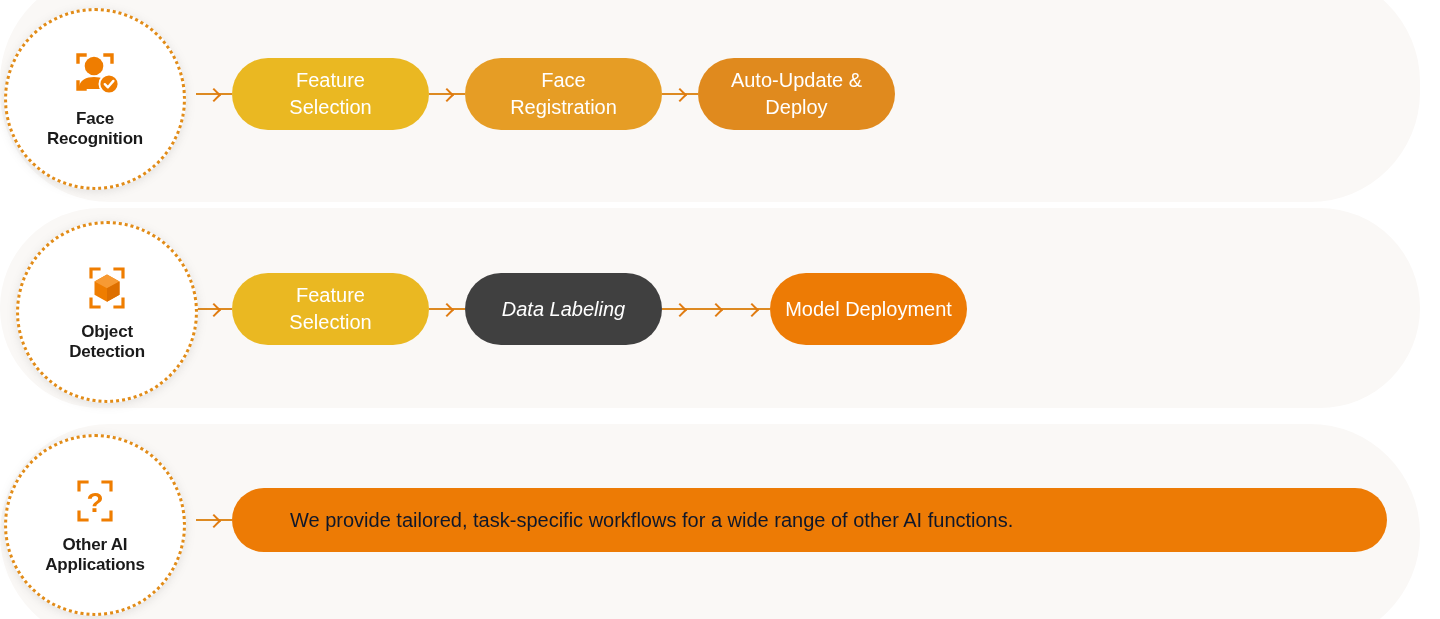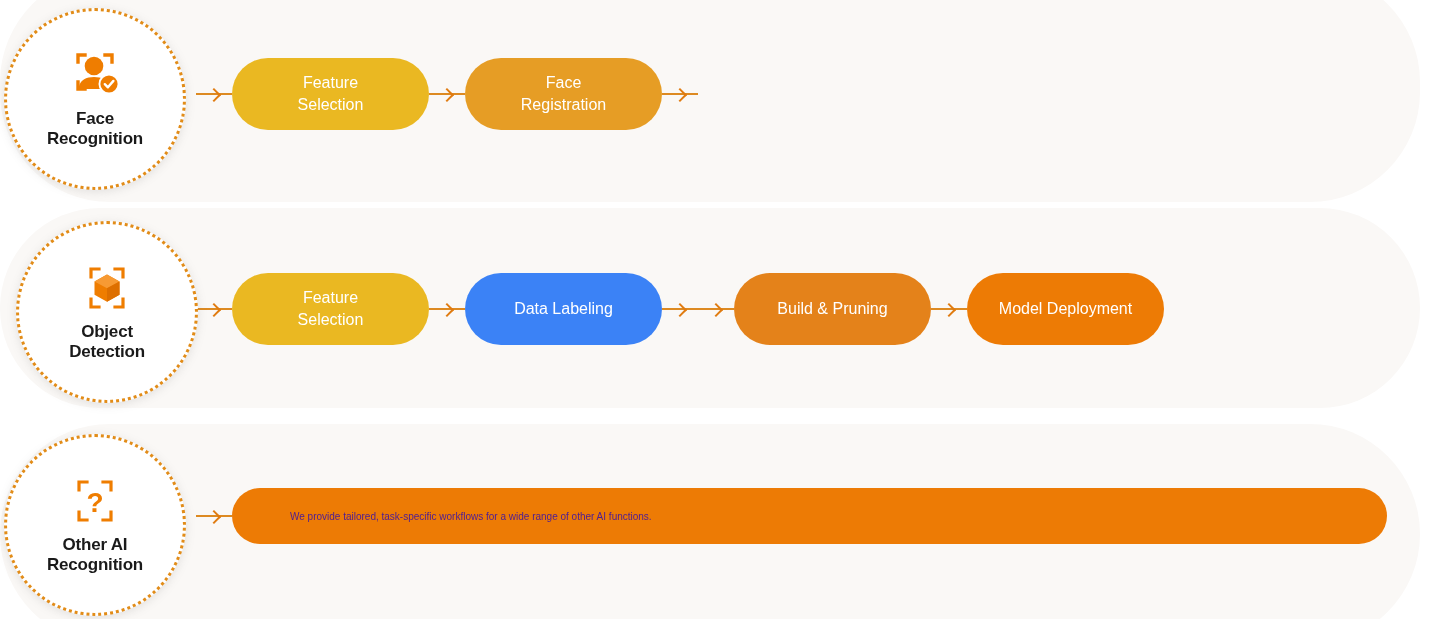--- a/index.html
+++ b/index.html
@@ -108,37 +108,37 @@
   }
 
   
   .pill {
     height: 72px;
     border-radius: 36px;
     display: flex;
     align-items: center;
     justify-content: center;
     color: #ffffff;
-    font-size: 16px;
+    font-size: 20px;
     line-height: 1.35;
     text-align: center;
     padding: 0 14px;
     box-sizing: border-box;
     flex: 0 0 auto;
     white-space: pre-line;
   }
   .pill-wide { width: 197px; }
 
   .banner {
-    height: 56px;
+    height: 64px;
     border-radius: 38px;
     display: flex;
     align-items: center;
-    color: #4c1d95;
-    font-size: 10px;
+    color: #0f172a;
+    font-size: 20px;
     padding: 0 58px;
     box-sizing: border-box;
     width: 1155px;
     flex: 0 0 auto;
   }
 </style>
 </head>
 <body>
 
 <div class="board">
@@ -191,63 +191,64 @@
         <g fill="none" stroke="#ef7d00" stroke-width="3.2" stroke-linecap="square">
           <path d="M13 15 V7 H21"></path>
           <path d="M37 7 H45 V15"></path>
           <path d="M13 37 V45 H21"></path>
           <path d="M45 37 V45 H37"></path>
         </g>
         <text x="29" y="36.5" text-anchor="middle" font-family="Liberation Sans, sans-serif" font-size="28" font-weight="bold" fill="#ef7d00">?</text>
       </svg>
     </div>
     <div class="badge-label">Other AI
-Recognition</div>
+Applications</div>
   </div>
 
   <div class="flow flow-1">
     <div class="arrow">
       <span class="shaft"></span>
         <span class="head"></span>
     </div>
     <div class="pill pill-wide" style="background: rgb(234, 184, 34);">Feature
 Selection</div>
     <div class="arrow">
       <span class="shaft"></span>
         <span class="head"></span>
     </div>
     <div class="pill pill-wide" style="background: rgb(230, 157, 37);">Face
 Registration</div>
     <div class="arrow">
       <span class="shaft"></span>
         <span class="head"></span>
     </div>
+    <div class="pill pill-wide" style="background: rgb(224, 138, 30);">Auto-Update &amp;
+Deploy</div>
   </div>
 
   <div class="flow flow-2">
     <div class="arrow">
       <span class="shaft"></span>
         <span class="head"></span>
     </div>
     <div class="pill pill-wide" style="background: rgb(234, 184, 34);">Feature
 Selection</div>
     <div class="arrow">
       <span class="shaft"></span>
         <span class="head"></span>
     </div>
-    <div class="pill pill-wide" style="background: #3b82f6;">Data Labeling</div>
-    <div class="arrow">
-      <span class="shaft"></span>
-        <span class="head"></span>
-    </div>
-    <div class="arrow">
-      <span class="shaft"></span>
-        <span class="head"></span>
-    </div>
-    <div class="pill pill-wide" style="background: rgb(228, 130, 26);">Build &amp; Pruning</div>
+    <div class="pill pill-wide" style="background: #404040; font-style: italic;">Data Labeling</div>
+    <div class="arrow">
+      <span class="shaft"></span>
+        <span class="head"></span>
+    </div>
+    <div class="arrow">
+      <span class="shaft"></span>
+        <span class="head"></span>
+    </div>
     <div class="arrow">
       <span class="shaft"></span>
         <span class="head"></span>
     </div>
     <div class="pill pill-wide" style="background: rgb(237, 123, 5);">Model Deployment</div>
   </div>
 
   <div class="flow flow-3">
     <div class="arrow">
       <span class="shaft"></span>

